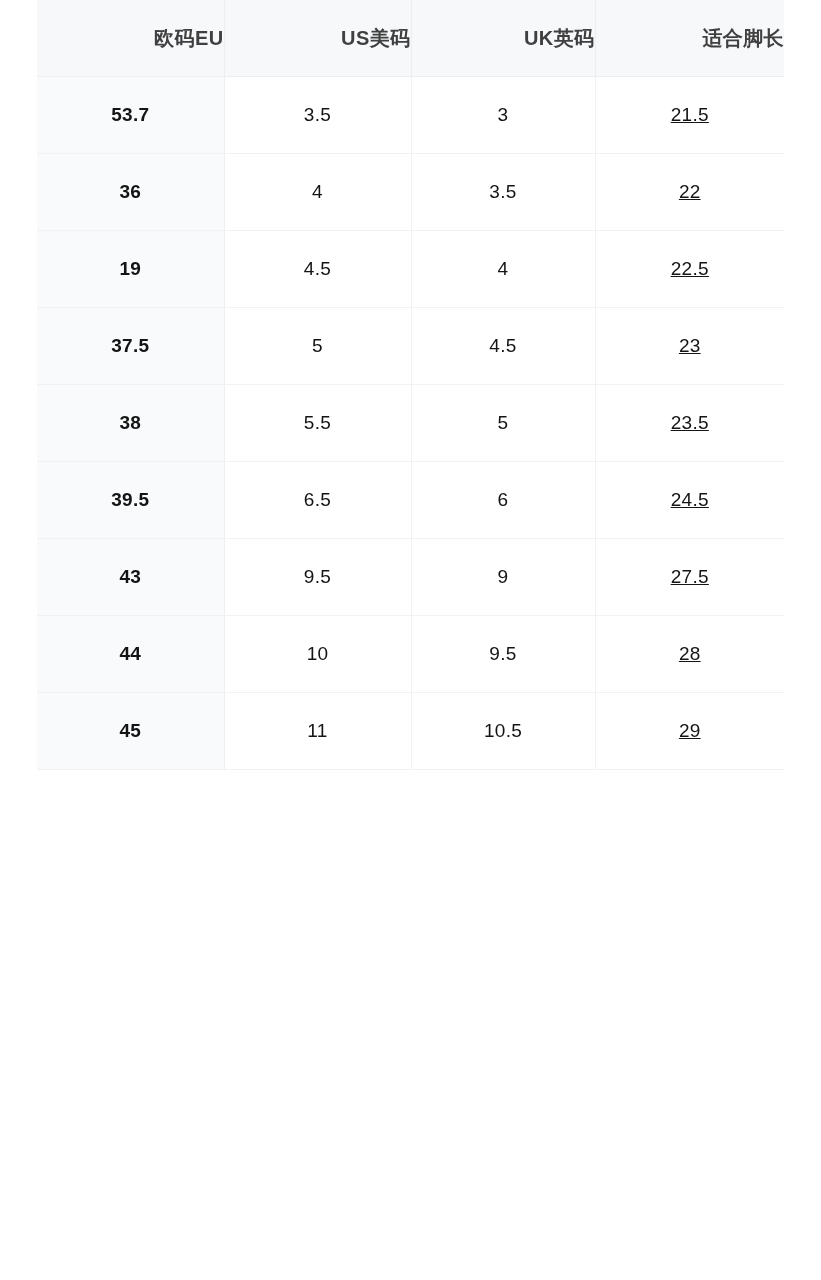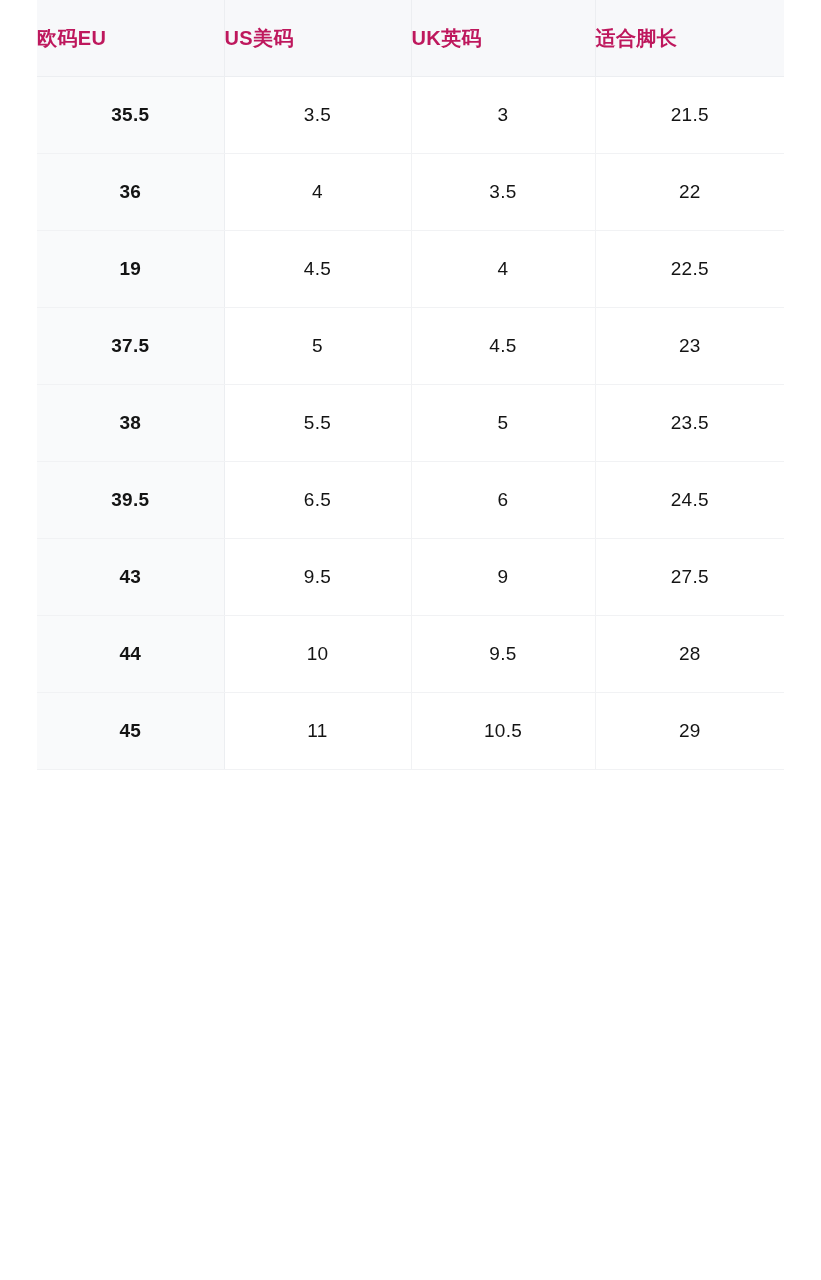--- a/index.html
+++ b/index.html
@@ -30,24 +30,24 @@
 
   table.size-table col.c-eu   { width: 187px; }
   table.size-table col.c-us   { width: 187px; }
   table.size-table col.c-uk   { width: 184px; }
   table.size-table col.c-len  { width: 189px; }
 
   
   thead th {
     height: 76px;
     background: #f7f8fa;
-    color: #be185d;
+    color: #404040;
     font-size: 20px;
     font-weight: bold;
-    text-align: left;
+    text-align: right;
     vertical-align: middle;
     border-right: 1px solid #eceef1;
     border-bottom: 1px solid #eceef1;
     padding: 0;
     letter-spacing: 0.4px;
   }
   thead th:last-child { border-right: none; }
 
   
   tbody td {
@@ -56,21 +56,21 @@
     color: #141414;
     font-size: 19px;
     font-weight: normal;
     text-align: center;
     vertical-align: middle;
     border-right: 1px solid #f1f2f4;
     border-bottom: 1px solid #f1f2f4;
     padding: 0;
     letter-spacing: 0.3px;
   }
-  tbody td:last-child { border-right: none; }
+  tbody td:last-child { border-right: none; text-decoration: underline; }
 
   
   tbody td.eu-cell {
     background: #f9fafb;
     font-weight: bold;
     border-right: 1px solid #eceef1;
   }
 </style>
 </head>
 <body>
@@ -86,21 +86,21 @@
     <thead>
       <tr>
         <th>欧码EU</th>
         <th>US美码</th>
         <th>UK英码</th>
         <th>适合脚长</th>
       </tr>
     </thead>
     <tbody id="size-table-body">
         <tr>
-          <td class="eu-cell">35.5</td>
+          <td class="eu-cell">53.7</td>
           <td>3.5</td>
           <td>3</td>
           <td>21.5</td>
         </tr>
         <tr>
           <td class="eu-cell">36</td>
           <td>4</td>
           <td>3.5</td>
           <td>22</td>
         </tr>

